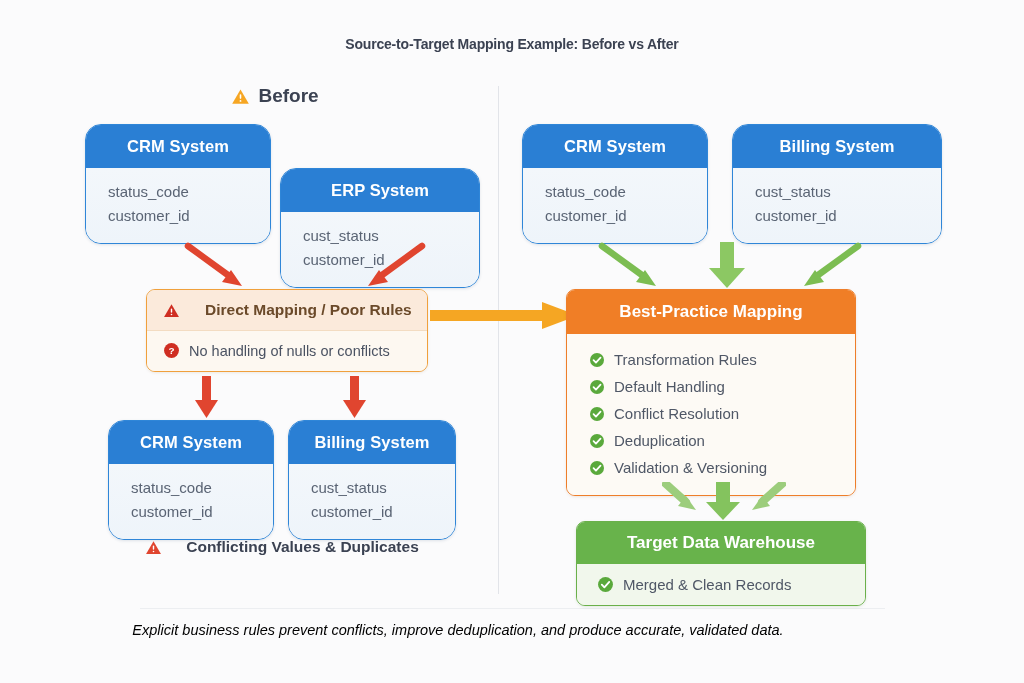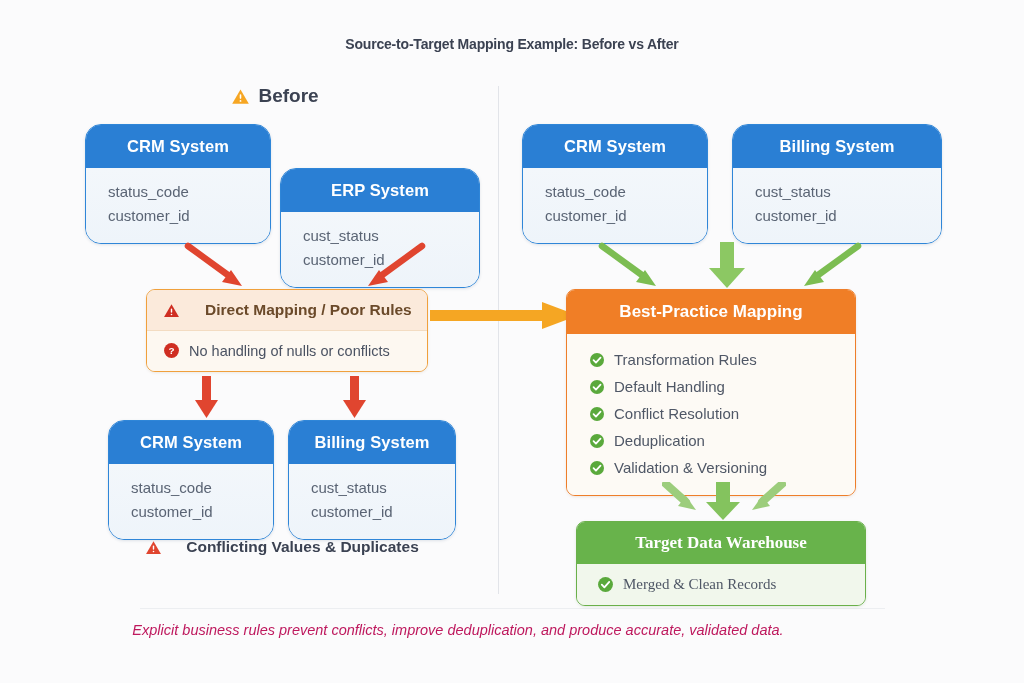--- a/index.html
+++ b/index.html
@@ -113,21 +113,20 @@
     padding:5.5px 0;
   }
 
   
   .tgtbox{
     border:1.7px solid #6ab04a;
     border-radius:9px;
     overflow:hidden;
     background:#f2f8ee;
     box-shadow:0 1px 3px rgba(50,110,30,.13);
-    font-family:Liberation Serif, serif;
   }
   .tgtbox .hdr{
     background:#68b34b;
     color:#fff;text-align:center;
     font-size:17px;font-weight:bold;
     padding:11px 6px;
   }
   .tgtbox .row{
     display:flex;align-items:center;gap:9px;
     padding:12px 0 12px 20px;
@@ -137,21 +136,21 @@
 
   
   .conflict{
     display:flex;align-items:center;justify-content:center;gap:24px;
     font-size:15.5px;font-weight:bold;color:#3b4252;
   }
 
   
   .footer{
     left:0;top:622px;width:916px;text-align:center;
-    font-style:italic;font-size:14.5px;color:#be185d;
+    font-style:italic;font-size:14.5px;color:#000000;
   }
 
   svg{display:block;}
   .icn{display:inline-flex;align-items:center;justify-content:center;}
 </style>
 </head>
 <body>
 
 <div id="canvas">
 

